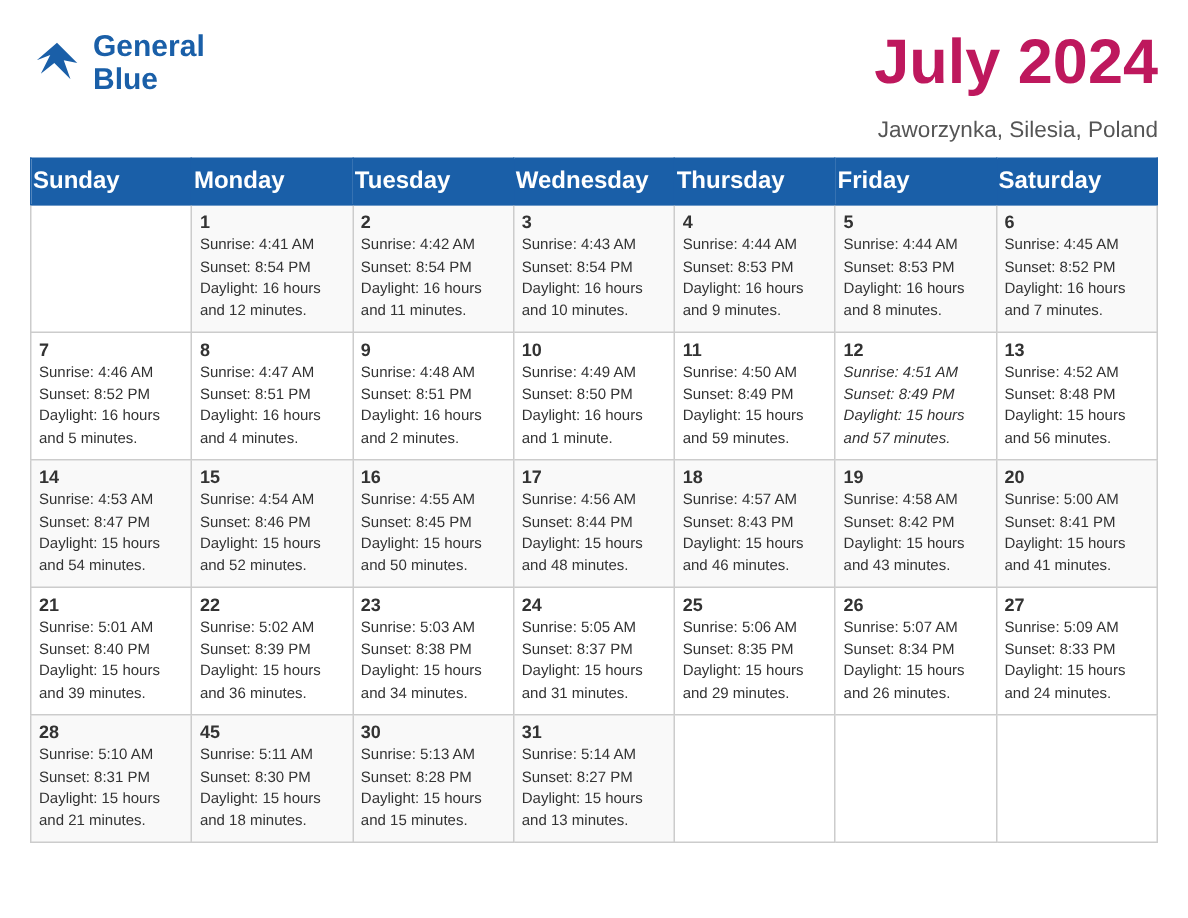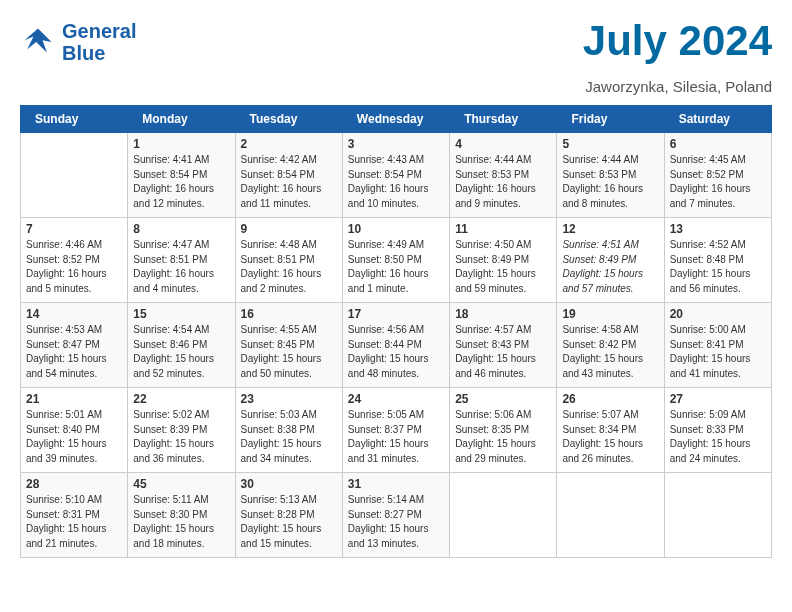--- a/index.html
+++ b/index.html
@@ -33,39 +33,39 @@
     .logo-bird {
       width: 36px;
       height: 36px;
     }
     .title-block {
       text-align: right;
     }
     .month-title {
       font-size: 42px;
       font-weight: bold;
-      color: #0369a1;
+      color: #be185d;
       line-height: 1;
     }
     .location {
       font-size: 15px;
       color: #555;
       margin-top: 16px;
     }
     table {
       width: 100%;
       border-collapse: collapse;
       table-layout: fixed;
     }
     thead tr th {
       background: #1a5fa8;
       color: #fff;
-      font-size: 12px;
+      font-size: 16px;
       font-weight: bold;
-      padding: 6px 14px;
+      padding: 6px 1px;
       text-align: left;
       border: 1px solid #1a5fa8;
     }
     tbody tr td {
       border: 1px solid #ccc;
       vertical-align: top;
       padding: 4px 5px;
       font-size: 10.5px;
       color: #333;
       height: 85px;

